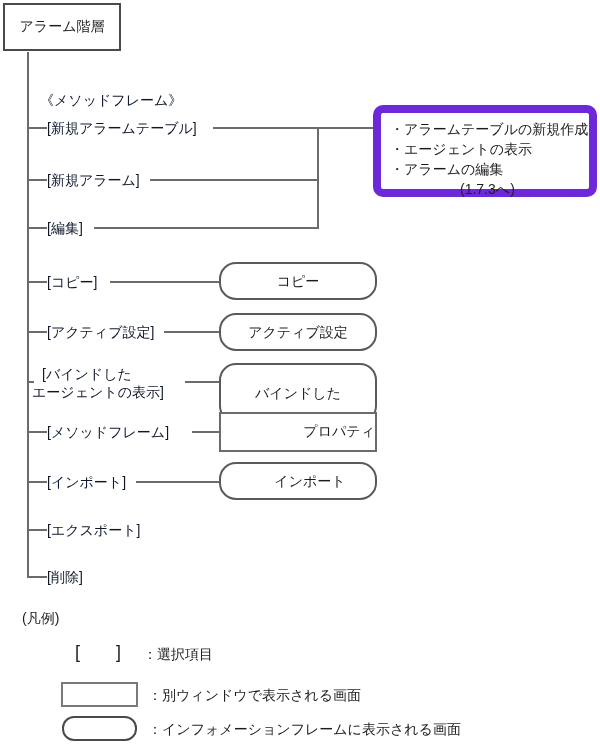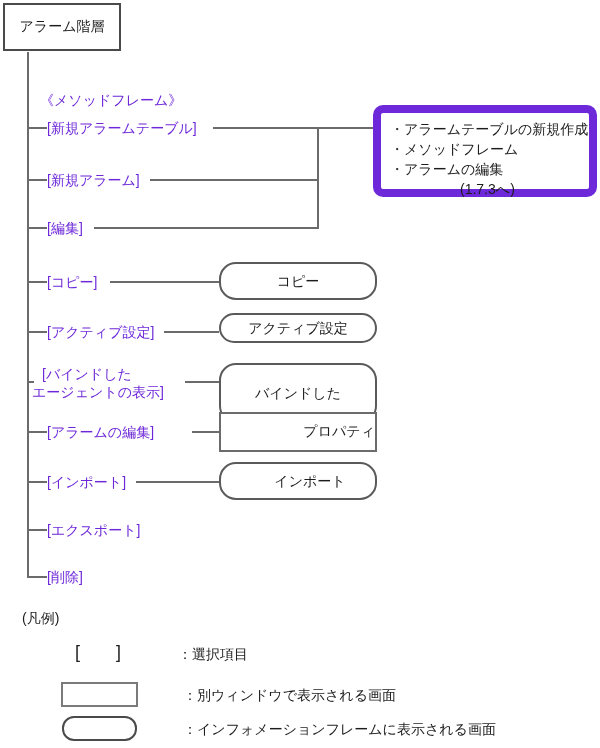--- a/index.html
+++ b/index.html
@@ -9,21 +9,21 @@
     background:#ffffff;
     font-family:"Liberation Sans","DejaVu Sans",sans-serif;
     color:#1c1c1c;
     overflow:hidden;
   }
   .lbl{
     position:absolute;
     font-size:14px;
     line-height:20px;
     white-space:nowrap;
-    color:#6d28d9;
+    color:#0f172a;
   }
   .hline{position:absolute;height:2px;background:#6b6b6b;}
   .vline{position:absolute;width:2px;background:#6b6b6b;}
   .rootbox{
     position:absolute;left:3px;top:3px;width:118px;height:48px;
     border:2px solid #4a4a4a;box-sizing:border-box;background:#fff;
     display:flex;align-items:center;justify-content:center;
     font-size:14px;
   }
   .infobox{
@@ -42,21 +42,21 @@
   .rectbox{
     position:absolute;left:219px;width:158px;
     border:2px solid #6b6b6b;box-sizing:border-box;
     background:#fff;display:flex;align-items:center;justify-content:flex-end;
     font-size:14px;white-space:nowrap;
   }
   .two-line-label{line-height:18px;}
   .two-line-label .indent{padding-left:10px;}
   .legend-title{position:absolute;left:22px;top:610px;font-size:14px;}
   .legend-bracket{position:absolute;top:642px;font-size:18px;color:#1c1c1c;}
-  .legend-text{position:absolute;font-size:14px;white-space:nowrap;margin-left:35px;}
+  .legend-text{position:absolute;font-size:14px;white-space:nowrap;}
   .legend-rect{
     position:absolute;left:61px;top:682px;width:77px;height:25px;
     border:2px solid #7a7a7a;box-sizing:border-box;background:#fff;
   }
   .legend-stadium{
     position:absolute;left:62px;top:716px;width:75px;height:25px;
     border:2px solid #4a4a4a;border-radius:12px;box-sizing:border-box;background:#fff;
   }
 </style>
 </head>
@@ -81,51 +81,51 @@
   <div class="hline" style="left:150px;top:179px;width:169px;"></div>
 
   <div class="hline" style="left:28px;top:227px;width:19px;"></div>
   <div class="lbl" style="left:47px;top:218px;">[編集]</div>
   <div class="hline" style="left:94px;top:227px;width:225px;"></div>
 
   <div class="vline" style="left:317px;top:127px;height:102px;"></div>
 
   <div class="infobox">
     <div>・アラームテーブルの新規作成</div>
-    <div>・メソッドフレーム</div>
+    <div>・エージェントの表示</div>
     <div>・アラームの編集</div>
     <div class="note">(1.7.3へ)</div>
   </div>
 
   <div class="hline" style="left:28px;top:281px;width:19px;"></div>
   <div class="lbl" style="left:47px;top:272px;">[コピー]</div>
   <div class="hline" style="left:110px;top:281px;width:109px;"></div>
   <div class="stadium" style="top:262px;height:38px;">
     <span>コピー</span>
   </div>
 
   <div class="hline" style="left:28px;top:331px;width:19px;"></div>
   <div class="lbl" style="left:47px;top:322px;">[アクティブ設定]</div>
   <div class="hline" style="left:164px;top:331px;width:55px;"></div>
-  <div class="stadium" style="top:313px;height:30px;">
+  <div class="stadium" style="top:313px;height:38px;">
     <span>アクティブ設定</span>
   </div>
 
   <div class="hline" style="left:28px;top:381px;width:6px;"></div>
   <div class="lbl two-line-label" style="left:32px;top:365px;">
     <div class="indent">[バインドした</div>
     <div>エージェントの表示]</div>
   </div>
   <div class="hline" style="left:185px;top:381px;width:34px;"></div>
   <div class="stadium" style="top:363px;height:60px;">
     <span>バインドした</span>
   </div>
 
   <div class="hline" style="left:28px;top:431px;width:19px;"></div>
-  <div class="lbl" style="left:47px;top:422px;">[アラームの編集]</div>
+  <div class="lbl" style="left:47px;top:422px;">[メソッドフレーム]</div>
   <div class="hline" style="left:192px;top:431px;width:27px;"></div>
   <div class="rectbox" style="top:412px;height:40px;">
     <span>プロパティ</span>
   </div>
 
   <div class="hline" style="left:28px;top:481px;width:19px;"></div>
   <div class="lbl" style="left:47px;top:472px;">[インポート]</div>
   <div class="hline" style="left:136px;top:481px;width:83px;"></div>
   <div class="stadium" style="top:462px;height:38px;padding-left:24px;">
     <span>インポート</span>

